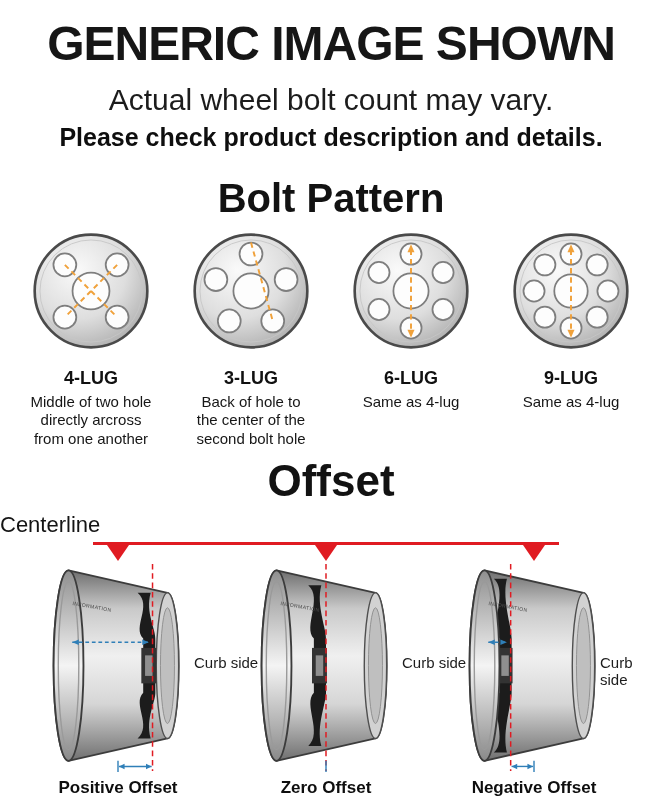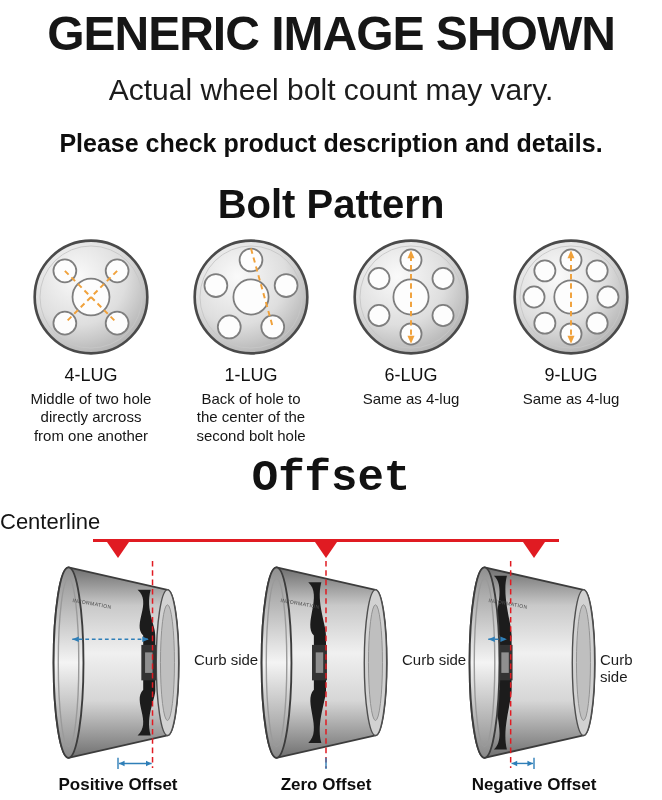--- a/index.html
+++ b/index.html
@@ -1,36 +1,36 @@
 <!DOCTYPE html>
 <html><head>
 <meta charset="utf-8">
 <style>
   * { margin:0; padding:0; box-sizing:border-box; }
   html,body { width:662px; height:800px; background:#ffffff; overflow:hidden; }
   body { font-family:"Liberation Sans", sans-serif; color:#111; }
 
-  .header { text-align:center; padding-top:6px; }
+  .header { text-align:center; padding-top:16px; }
   .title { font-size:48px; font-weight:700; letter-spacing:-1px; color:#161616; }
   .subtitle { font-size:30px; font-weight:400; margin-top:12px; color:#1c1c1c; }
-  .note { font-size:25px; font-weight:700; margin-top:22px; color:#0e0e0e; }
+  .note { font-size:25px; font-weight:700; margin-top:6px; color:#0e0e0e; }
 
   .bolt-heading { text-align:center; font-size:40px; font-weight:700; margin-top:24px; color:#121212; }
   .lug-row { display:flex; justify-content:center; gap:10px; margin-top:4px; }
   .lug-item { width:150px; text-align:center; }
   .lug-svg { width:132px; height:132px; display:block; margin:0 auto; }
-  .lug-label { font-size:18px; font-weight:400; margin-top:2px; }
+  .lug-label { font-size:18px; font-weight:700; margin-top:11px; }
   .lug-desc { font-size:15px; line-height:1.22; margin-top:4px; padding:0 13px; color:#161616; }
 
   .hole { fill:#fdfdfd; stroke:#7e7e7e; stroke-width:2; }
   .dash { stroke:#f0a13a; stroke-width:2.2; stroke-dasharray:6 4.5; fill:none; }
   .dash-arrow { fill:#f0a13a; }
 
   .offset-section { position:relative; height:352px; margin-top:8px; }
-  .offset-heading { position:absolute; top:0; left:0; width:100%; text-align:center; font-size:44px; font-weight:700; color:#121212;font-family:Liberation Mono, monospace; }
+  .offset-heading { position:absolute; top:0; left:0; width:100%; text-align:center; font-size:44px; font-weight:700; color:#121212; }
   .centerline-label { position:absolute; top:56px; left:0; width:100%; font-size:22px; font-weight:400; color:#141414; }
   .centerline-bar { position:absolute; top:86px; left:93px; width:466px; height:3px; background:#e01b22; }
   .centerline-arrow { position:absolute; top:89px; width:0; height:0;
       border-left:11px solid transparent; border-right:11px solid transparent; border-top:16px solid #e01b22; }
   .wheel { position:absolute; top:104px; width:140px; height:215px; }
   .wheel-svg { width:140px; height:215px; display:block; }
   .curb-label { position:absolute; top:198px; font-size:15px; color:#1d1d1d; }
   .offset-label { position:absolute; top:322px; width:160px; text-align:center; font-size:17px; font-weight:700; color:#0e0e0e; }
 
   .redline { stroke:#e01b22; stroke-width:1.6; stroke-dasharray:6 4; }
@@ -87,21 +87,21 @@
       <circle cx="75" cy="75" r="64" fill="url(#face5)" stroke="#4a4a4a" stroke-width="3"></circle>
       <circle cx="75" cy="75" r="58" fill="none" stroke="#c6c6c6" stroke-width="1"></circle>
       <circle class="hole" cx="75" cy="75" r="20"></circle>
       <circle class="hole" cx="75" cy="33" r="13"></circle>
       <circle class="hole" cx="35.1" cy="62" r="13"></circle>
       <circle class="hole" cx="50.3" cy="109" r="13"></circle>
       <circle class="hole" cx="99.7" cy="109" r="13"></circle>
       <circle class="hole" cx="114.9" cy="62" r="13"></circle>
       <line class="dash" x1="75" y1="20" x2="99.7" y2="109"></line>
     </svg>
-    <div class="lug-label">1-LUG</div>
+    <div class="lug-label">3-LUG</div>
     <div class="lug-desc">Back of hole to the center of the second bolt hole</div>
   </div>
 
   <div class="lug-item">
     <svg class="lug-svg" viewBox="0 0 150 150">
       <defs>
         <radialGradient id="face6" cx="38%" cy="32%" r="78%">
           <stop offset="0%" stop-color="#fafafa"></stop>
             <stop offset="55%" stop-color="#dedede"></stop>
             <stop offset="100%" stop-color="#a9a9a9"></stop>

